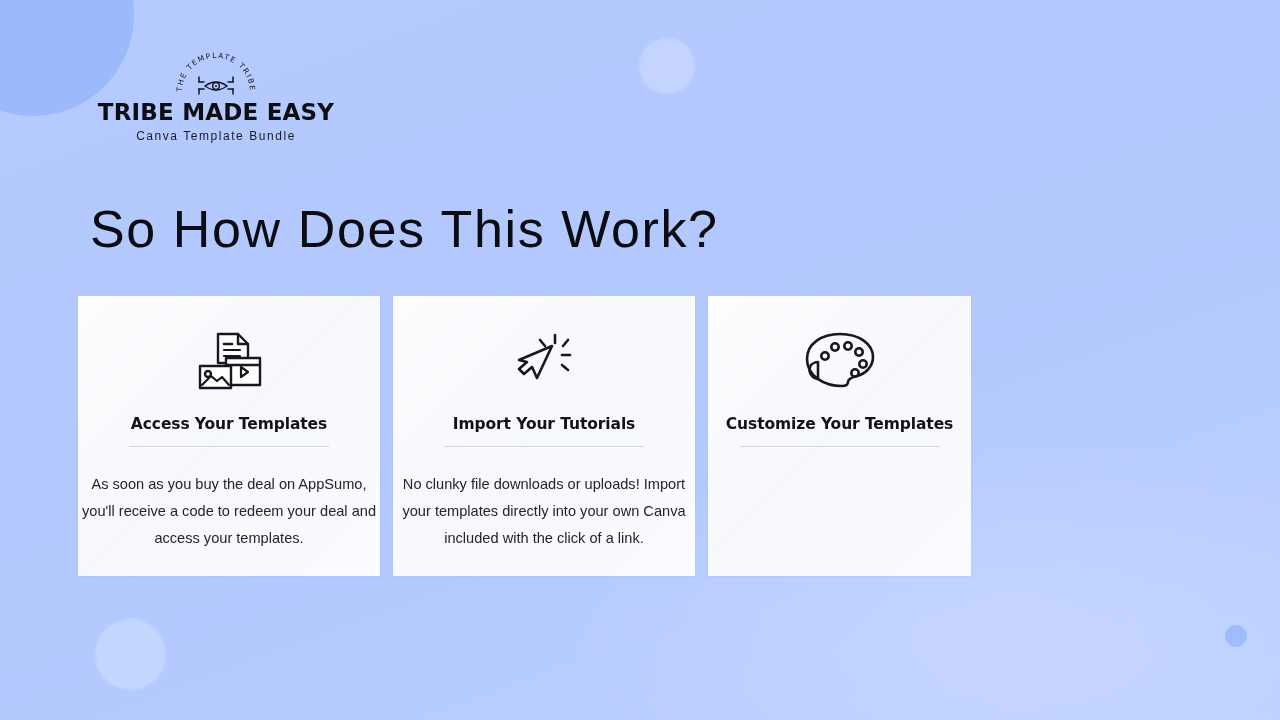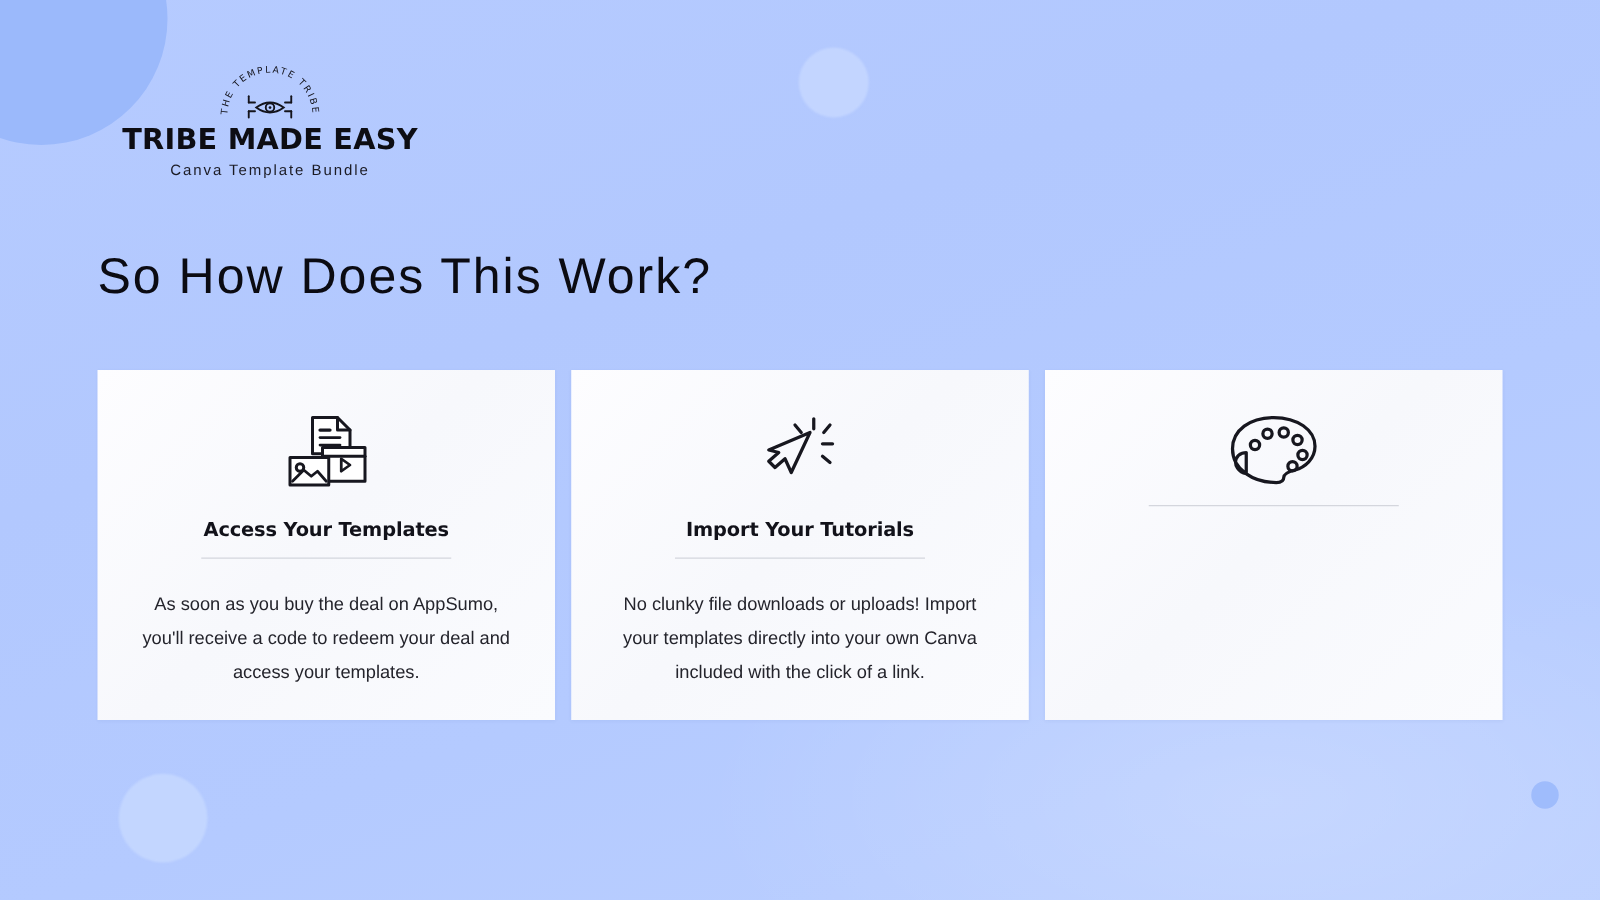--- a/index.html
+++ b/index.html
@@ -82,34 +82,34 @@
     font-size:12px;
     letter-spacing:1.55px;
     color:#1b1b24;
     font-family:"Liberation Sans", sans-serif;
     white-space:nowrap;
   }
 
   
   #page-title {
     position:absolute;
-    left:78px; top:199px;
-    font-size:40px;
+    left:90px; top:199px;
+    font-size:52px;
     font-weight:300;
     letter-spacing:1.6px;
     color:#0b0b12;
     font-family:"Liberation Sans", sans-serif;
     white-space:nowrap;
   }
 
   
   #cards {
     position:absolute;
     left:78px; top:296px;
-    width:1124px; height:280px;
+    width:893px; height:280px;
     display:flex;
     gap:13px;
   }
   .card {
     flex:1 1 0;
     background:linear-gradient(135deg,#fdfdff 0%,#f7f8fc 48%,#fafbfe 100%);
     box-shadow:0 1px 3px rgba(60,80,140,.07);
     display:flex;
     flex-direction:column;
     align-items:center;
@@ -236,17 +236,18 @@
                    C20,55 3,45 3,28 C3,13 17,3 36,3 Z
                    M14,31 C14,31 8,31 6,36 C4,41 8,47 14,48 L14,31 Z"></path>
           <circle cx="21" cy="25" r="3.7"></circle>
           <circle cx="31" cy="16" r="3.7"></circle>
           <circle cx="44" cy="15" r="3.7"></circle>
           <circle cx="55" cy="21" r="3.7"></circle>
           <circle cx="59" cy="33" r="3.7"></circle>
           <circle cx="51" cy="42" r="3.7"></circle>
         </svg>
       </div>
+      <div class="card-title">Customize Your Templates</div>
       <div class="card-divider"></div>
     </div>
 
   </div>
 </div>
 
 </body></html>

